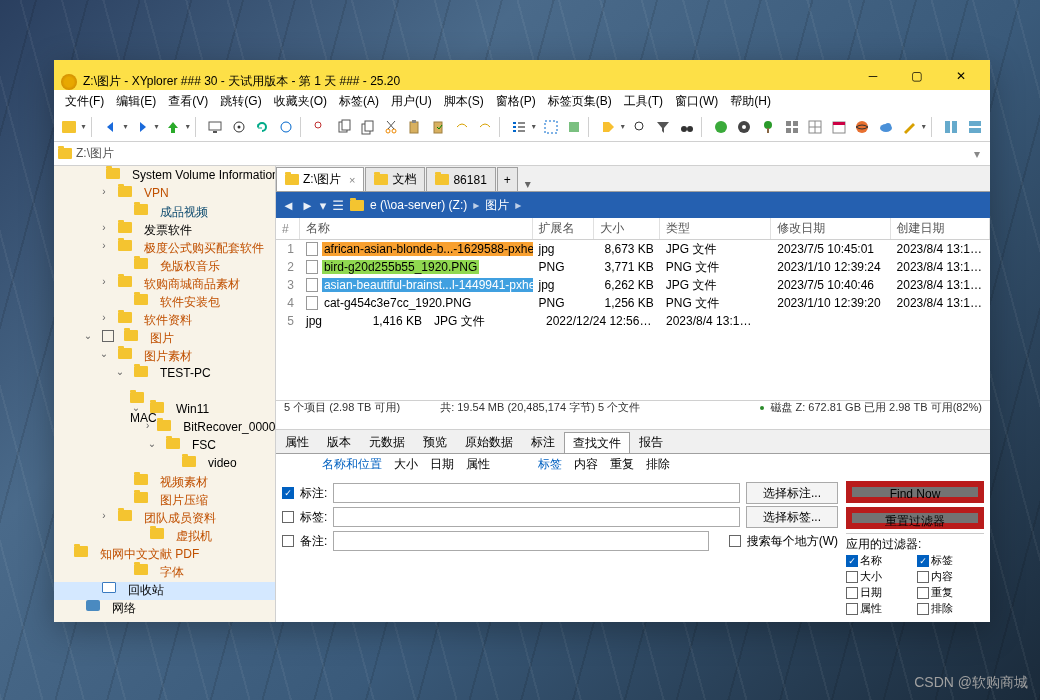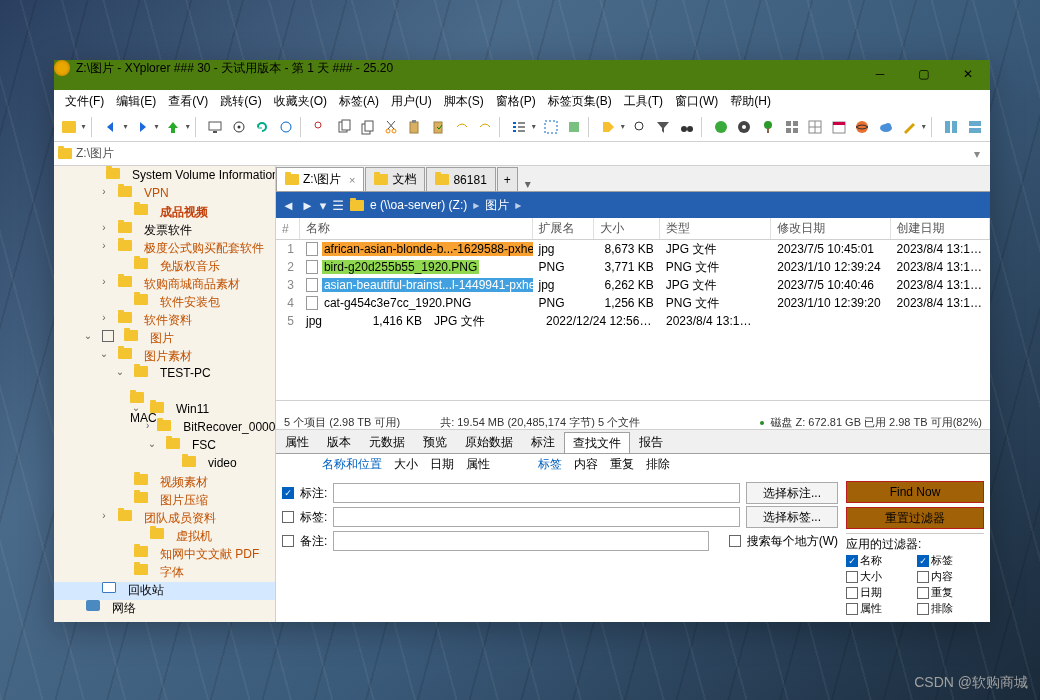--- a/index.html
+++ b/index.html
@@ -1,19 +1,19 @@
 <!DOCTYPE html>
 <html><head>
 <meta charset="utf-8">
 <style>
 * { box-sizing: border-box; margin: 0; padding: 0; font-family: "Microsoft YaHei", "Segoe UI", sans-serif; }
 body { background: linear-gradient(135deg, #2a3f5f 0%, #4a6a8a 30%, #3a5a7a 60%, #1a2a3a 100%); width: 1040px; height: 700px; overflow: hidden; position: relative; }
 .bg-lines { position: absolute; inset: 0; background-image: repeating-linear-gradient(75deg, rgba(255,255,255,0.05) 0px, rgba(255,255,255,0.05) 2px, transparent 2px, transparent 40px), repeating-linear-gradient(-75deg, rgba(0,0,0,0.1) 0px, rgba(0,0,0,0.1) 2px, transparent 2px, transparent 50px); }
 .window { position: absolute; left: 54px; top: 60px; width: 936px; height: 562px; background: #fff; box-shadow: 0 8px 32px rgba(0,0,0,0.3); display: flex; flex-direction: column; font-size: 12px; }
-.titlebar { height: 30px; display: flex; align-items: flex-start; padding: 0 0; background: #4d7c0f; }
+.titlebar { height: 30px; display: flex; align-items: flex-end; padding: 0 7px; background: #fde047; }
 .titlebar .icon { width: 16px; height: 16px; margin-right: 6px; background: radial-gradient(circle, #e8a800 40%, #c07800 100%); border-radius: 50%; }
 .titlebar .title { flex: 1; color: #000; font-size: 12px; }
 .winbtn { width: 44px; height: 28px; display: flex; align-items: center; justify-content: center; color: #000; }
 .menubar { height: 22px; display: flex; align-items: center; padding: 0 6px; gap: 2px; background: #fff; font-size: 12px; }
 .menubar span { padding: 2px 5px; color: #000; }
 .toolbar { height: 30px; display: flex; align-items: center; padding: 0 4px; gap: 1px; background: #fff; border-bottom: 1px solid #d0d0d0; }
 .tbtn { width: 24px; height: 24px; display: flex; align-items: center; justify-content: center; }
 .tsep { width: 6px; height: 20px; border-left: 1px solid #d0d0d0; margin: 0 2px; }
 .addrbar { height: 24px; display: flex; align-items: center; padding: 0 4px; background: #fff; border-bottom: 1px solid #d0d0d0; }
 .addrbar .folder-icon { width: 14px; height: 11px; background: #f4c430; border-radius: 1px; margin-right: 4px; position: relative; }
@@ -48,36 +48,36 @@
 .col-ext { width: 62px; }
 .col-size { width: 66px; text-align: right; }
 .col-type { width: 112px; }
 .col-mod { width: 120px; }
 .col-create { width: 100px; }
 .ficon { width: 12px; height: 14px; background: #fff; border: 1px solid #999; position: relative; flex-shrink: 0; }
 .fname { padding: 0 2px; }
 .fname.hl-orange { background: #f8a030; color: #000; }
 .fname.hl-green { background: #90d850; color: #000; }
 .fname.hl-blue { background: #40a0e0; color: #fff; }
-.statusbar { height: 20px; display: flex; align-items: flex-start; padding: 14px 8px; background: #fff; border-top: 1px solid #d0d0d0; font-size: 11px; color: #333; gap: 40px; }
+.statusbar { height: 20px; display: flex; align-items: flex-end; padding: 14px 8px; background: #fff; border-top: 1px solid #d0d0d0; font-size: 11px; color: #333; gap: 40px; }
 .statusbar .disk { margin-left: auto; display: flex; align-items: center; gap: 6px; }
 .progress { width: 4px; height: 4px; background: #2a8a2a; border-radius: 50%; }
 .findtabs { height: 24px; display: flex; align-items: flex-end; background: #f0f0f0; border-top: 1px solid #d0d0d0; }
 .ftab { height: 22px; padding: 0 8px; display: flex; align-items: center; font-size: 12px; border: 1px solid transparent; }
 .ftab.active { background: #fff; border: 1px solid #a0a0a0; border-bottom: 1px solid #fff; margin-bottom: -1px; }
 .subtabs { height: 22px; display: flex; align-items: center; background: #fff; border-top: 1px solid #a0a0a0; padding: 0 4px; }
 .stab { padding: 2px 6px; font-size: 12px; color: #000; }
 .stab.active { color: #0060c0; margin-left: 36px; }
 .findbody { flex-shrink: 0; display: flex; background: #fff; padding: 6px; gap: 8px; }
 .findleft { flex: 1; }
 .findrow { display: flex; align-items: center; height: 24px; gap: 6px; font-size: 12px; }
 .findrow input[type=text] { flex: 1; height: 20px; border: 1px solid #aaa; padding: 0 4px; }
 .findrow .selbtn { width: 92px; height: 22px; border: 1px solid #aaa; background: #f4f4f4; font-size: 12px; }
 .findright { width: 138px; display: flex; flex-direction: column; gap: 4px; }
-.findright button { height: 22px; border: 1px solid #b91c1c; background: #a16207; font-size: 12px; }
+.findright button { height: 22px; border: 6px solid #b91c1c; background: #737373; font-size: 12px; }
 .filterbox { border-top: 1px solid #ccc; padding-top: 2px; font-size: 12px; }
 .filterbox .fgrid { display: grid; grid-template-columns: 1fr 1fr; gap: 1px 4px; }
 .filterbox label { display: flex; align-items: center; gap: 2px; font-size: 11px; }
 .chk { width: 12px; height: 12px; border: 1px solid #666; display: inline-flex; align-items: center; justify-content: center; font-size: 9px; }
 .chk.on { background: #0060c0; border-color: #0060c0; color: #fff; }
 .small-arrow { width: 7px; font-size: 8px; color: #555; display: inline-block; }
 .watermark { position: absolute; right: 12px; bottom: 8px; color: #a0a0a0; font-size: 14px; }
 .addrbar .right-arrow { margin-left: auto; color: #888; padding: 0 6px; }
 </style>
 </head>
@@ -347,21 +347,21 @@
           <span>System Volume Information</span>
         </div>
         <div class="tree-item" style="padding-left: 44px;">
           <span class="expand">›</span>
           <span class="ticon folder"></span>
           <span style="color: rgb(192, 80, 0);">VPN</span>
         </div>
         <div class="tree-item" style="padding-left: 60px;">
           <span class="expand"></span>
           <span class="ticon folder"></span>
-          <span style="color: #c2410c; font-weight: bold;">成品视频</span>
+          <span style="color: #0c4a6e;">成品视频</span>
         </div>
         <div class="tree-item" style="padding-left: 44px;">
           <span class="expand">›</span>
           <span class="ticon folder"></span>
           <span style="color: #000000;">发票软件</span>
         </div>
         <div class="tree-item" style="padding-left: 44px;">
           <span class="expand">›</span>
           <span class="ticon folder"></span>
           <span style="color: rgb(192, 80, 0);">极度公式购买配套软件</span>
@@ -440,21 +440,21 @@
         <div class="tree-item" style="padding-left: 44px;">
           <span class="expand">›</span>
           <span class="ticon folder"></span>
           <span style="color: rgb(192, 80, 0);">团队成员资料</span>
         </div>
         <div class="tree-item" style="padding-left: 76px;">
           <span class="expand"></span>
           <span class="ticon folder"></span>
           <span style="color: rgb(192, 80, 0);">虚拟机</span>
         </div>
-        <div class="tree-item" style="padding-left: 60px;">
+        <div class="tree-item" style="">
           <span class="expand"></span>
           <span class="ticon folder"></span>
           <span style="color: rgb(192, 80, 0);">知网中文文献 PDF</span>
         </div>
         <div class="tree-item" style="padding-left: 60px;">
           <span class="expand"></span>
           <span class="ticon folder"></span>
           <span style="color: rgb(192, 80, 0);">字体</span>
         </div>
         <div class="tree-item sel" style="padding-left: 28px;">

